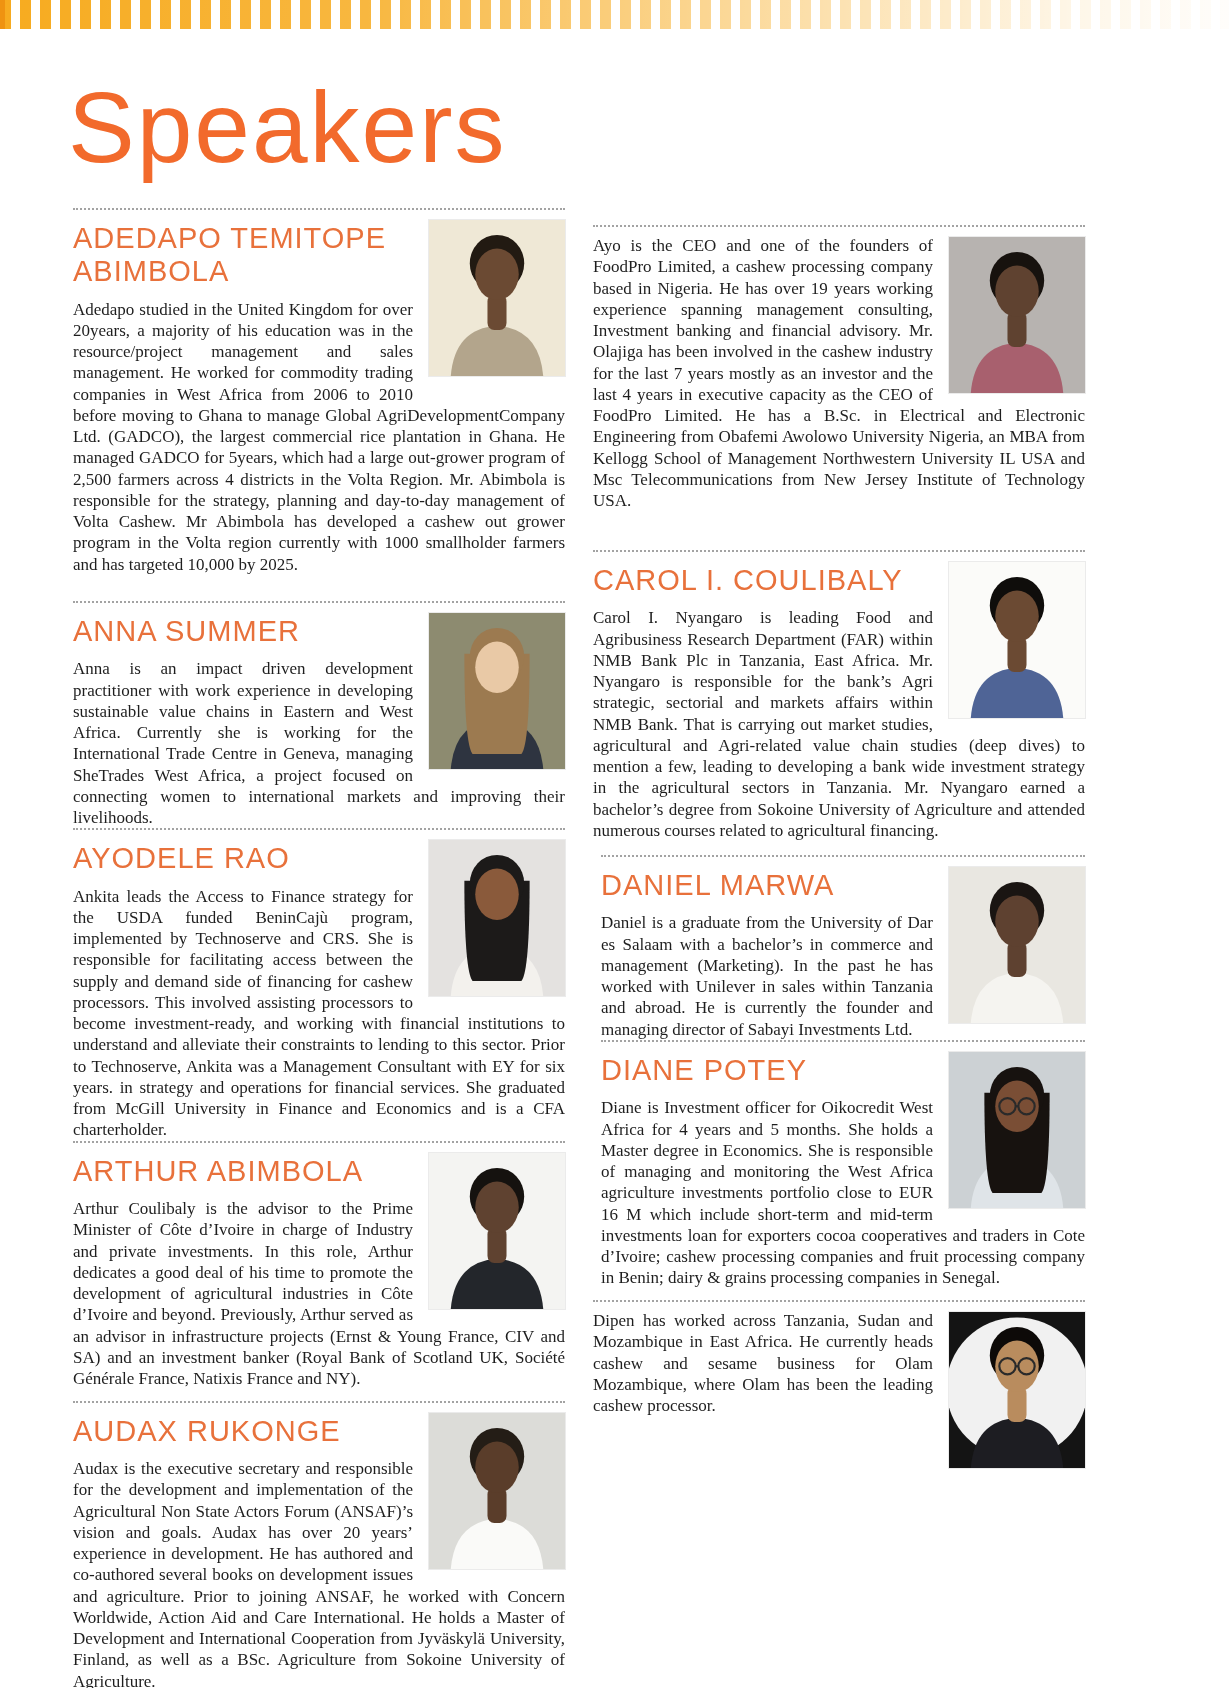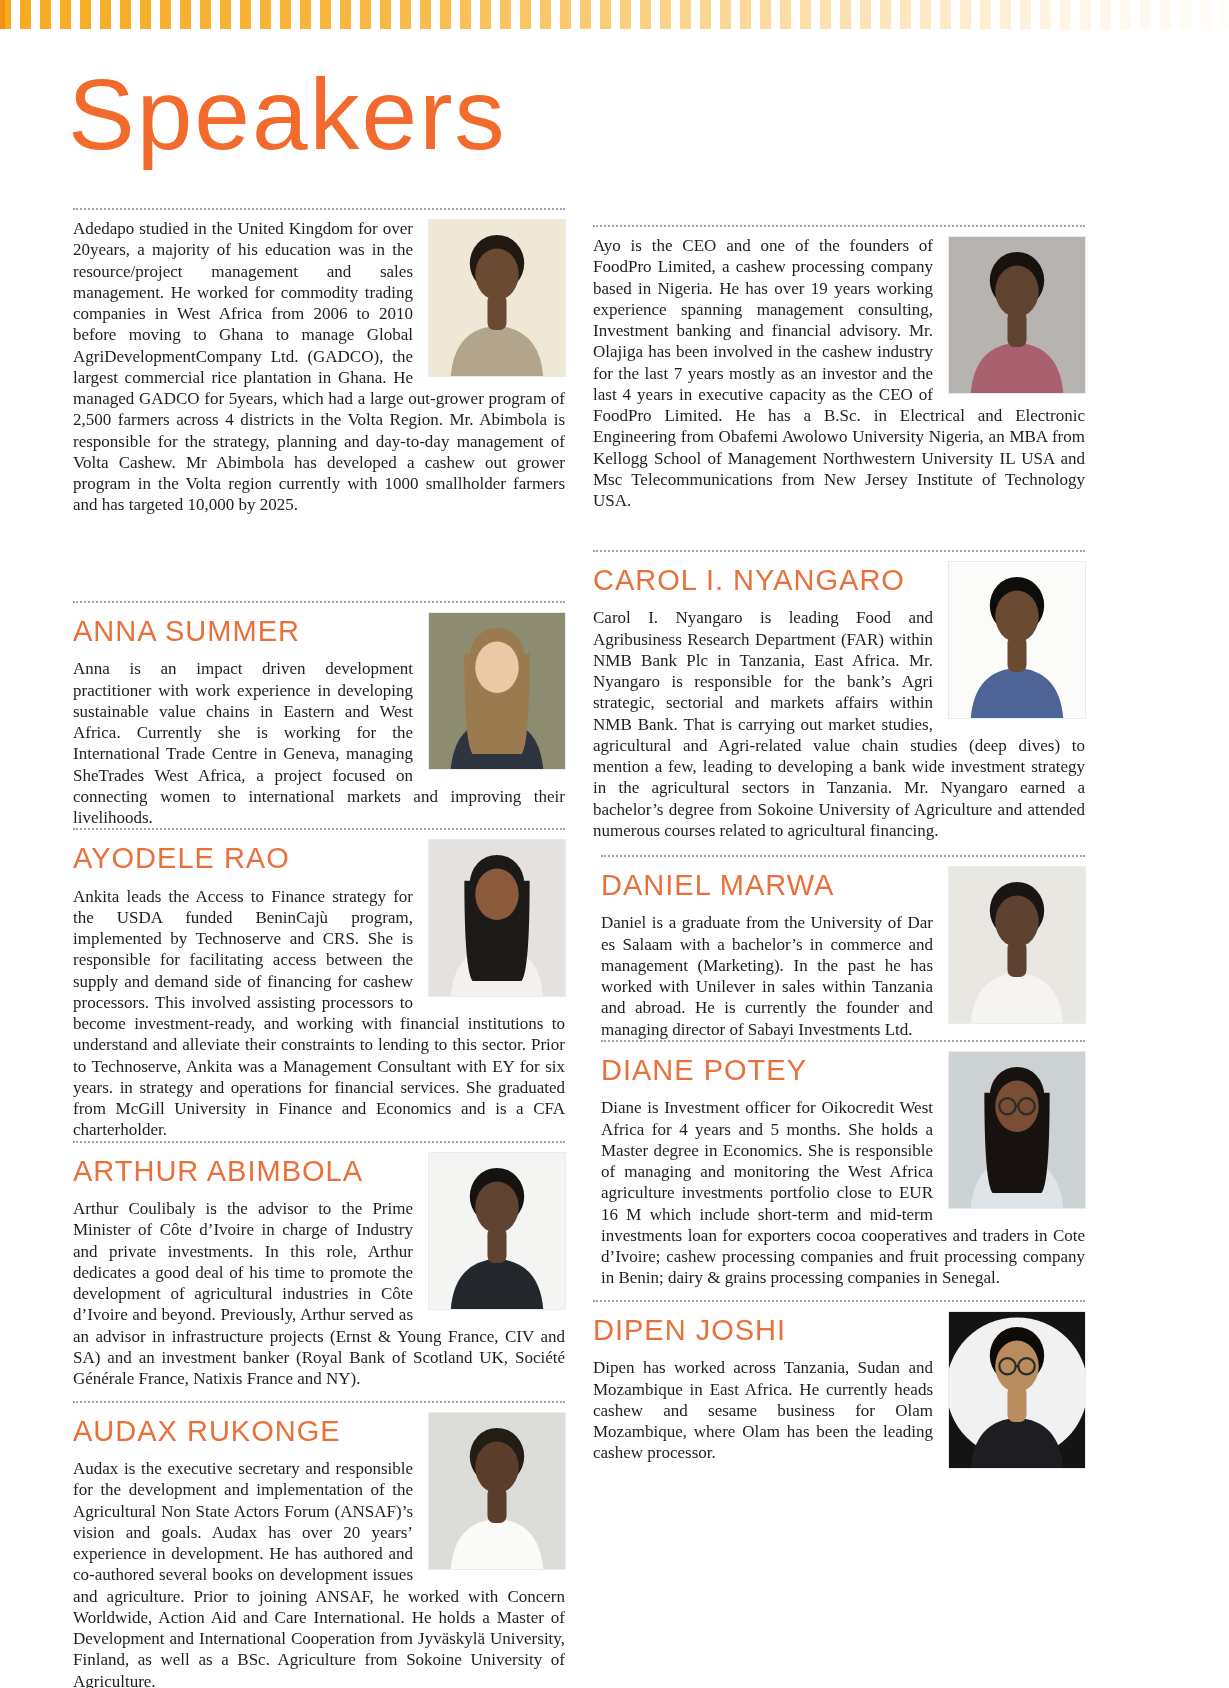--- a/index.html
+++ b/index.html
@@ -14,21 +14,21 @@
   }
   .stripes .fade{
     position:absolute;inset:0;
     background:linear-gradient(90deg,rgba(255,255,255,0) 0%,rgba(255,255,255,0.15) 30%,rgba(255,255,255,0.55) 60%,rgba(255,255,255,0.9) 88%,rgba(255,255,255,0.98) 100%);
   }
   .stripes .accent{
     position:absolute;left:0;top:0;width:5px;height:100%;background:#ef9311;
   }
   
   .page-title{
-    position:absolute;left:68px;top:62px;margin:0;
+    position:absolute;left:68px;top:75px;margin:0;
     font-family:"Liberation Sans", sans-serif;font-weight:400;
     font-size:100px;line-height:1.05;color:#f26a2c;letter-spacing:2px;
   }
   
   .col{position:absolute;width:492px;}
   .col-left{left:73px;top:208px;}
   .col-right{left:593px;top:225px;}
   
   .sec{
     border-top:2px dotted #a3a3a3;
@@ -87,20 +87,21 @@
         <path class="hairlong" d="M26 30 Q26 96 32 104 L68 104 Q74 96 74 30 Z"></path>
         <ellipse class="hair" cx="50" cy="32" rx="20" ry="21"></ellipse>
         <ellipse class="skin" cx="50" cy="40" rx="16" ry="19"></ellipse>
         <g class="glasses">
             <circle cx="43" cy="40" r="6"></circle>
             <circle cx="57" cy="40" r="6"></circle>
             <line x1="49" y1="40" x2="51" y2="40"></line>
           </g>
       </svg>
     </div>
+    <h2 class="sname">ADEDAPO TEMITOPE ABIMBOLA</h2>
     <p class="bio">Adedapo studied in the United Kingdom for over 20years, a majority of his education was in the resource/project management and sales management. He worked for commodity trading companies in West Africa from 2006 to 2010 before moving to Ghana to manage Global AgriDevelopmentCompany Ltd. (GADCO), the largest commercial rice plantation in Ghana. He managed GADCO for 5years, which had a large out-grower program of 2,500 farmers across 4 districts in the Volta Region. Mr. Abimbola is responsible for the strategy, planning and day-to-day management of Volta Cashew. Mr Abimbola has developed a cashew out grower program in the Volta region currently with 1000 smallholder farmers and has targeted 10,000 by 2025.</p>
   </section>
 
   <section class="sec l2">
     <div class="photo long" style="--bg: #8d8b70; --hair: #9c7a50; --skin: #e9c9a6; --shirt: #2e3440;">
       <svg viewBox="0 0 100 115" preserveAspectRatio="none">
         <circle class="vig" cx="50" cy="56" r="52"></circle>
         <path class="shirt" d="M16 115 Q19 80 50 78 Q81 80 84 115 Z"></path>
         <rect class="skin" x="43" y="55" width="14" height="26" rx="5"></rect>
         <path class="hairlong" d="M26 30 Q26 96 32 104 L68 104 Q74 96 74 30 Z"></path>
@@ -209,21 +210,21 @@
         <path class="hairlong" d="M26 30 Q26 96 32 104 L68 104 Q74 96 74 30 Z"></path>
         <ellipse class="hair" cx="50" cy="32" rx="20" ry="21"></ellipse>
         <ellipse class="skin" cx="50" cy="40" rx="16" ry="19"></ellipse>
         <g class="glasses">
             <circle cx="43" cy="40" r="6"></circle>
             <circle cx="57" cy="40" r="6"></circle>
             <line x1="49" y1="40" x2="51" y2="40"></line>
           </g>
       </svg>
     </div>
-    <h2 class="sname">CAROL I. NYANGARO</h2>
+    <h2 class="sname">CAROL I. COULIBALY</h2>
     <p class="bio">Carol I. Nyangaro is leading Food and Agribusiness Research Department (FAR) within NMB Bank Plc in Tanzania, East Africa. Mr. Nyangaro is responsible for the bank’s Agri strategic, sectorial and markets affairs within NMB Bank. That is carrying out market studies, agricultural and Agri-related value chain studies (deep dives) to mention a few, leading to developing a bank wide investment strategy in the agricultural sectors in Tanzania. Mr. Nyangaro earned a bachelor’s degree from Sokoine University of Agriculture and attended numerous courses related to agricultural financing.</p>
   </section>
 
   <section class="sec r3">
     <div class="photo" style="--bg: #e9e7e1; --hair: #1a1512; --skin: #5e4130; --shirt: #f5f4f0;">
       <svg viewBox="0 0 100 115" preserveAspectRatio="none">
         <circle class="vig" cx="50" cy="56" r="52"></circle>
         <path class="shirt" d="M16 115 Q19 80 50 78 Q81 80 84 115 Z"></path>
         <rect class="skin" x="43" y="55" width="14" height="26" rx="5"></rect>
         <path class="hairlong" d="M26 30 Q26 96 32 104 L68 104 Q74 96 74 30 Z"></path>
@@ -269,17 +270,16 @@
         <path class="hairlong" d="M26 30 Q26 96 32 104 L68 104 Q74 96 74 30 Z"></path>
         <ellipse class="hair" cx="50" cy="32" rx="20" ry="21"></ellipse>
         <ellipse class="skin" cx="50" cy="40" rx="16" ry="19"></ellipse>
         <g class="glasses">
             <circle cx="43" cy="40" r="6"></circle>
             <circle cx="57" cy="40" r="6"></circle>
             <line x1="49" y1="40" x2="51" y2="40"></line>
           </g>
       </svg>
     </div>
-    <h2 class="sname">DIPEN JOSHI</h2>
     <p class="bio">Dipen has worked across Tanzania, Sudan and Mozambique in East Africa. He currently heads cashew and sesame business for Olam Mozambique, where Olam has been the leading cashew processor.</p>
   </section>
 
 </div>
 
 </body></html>

